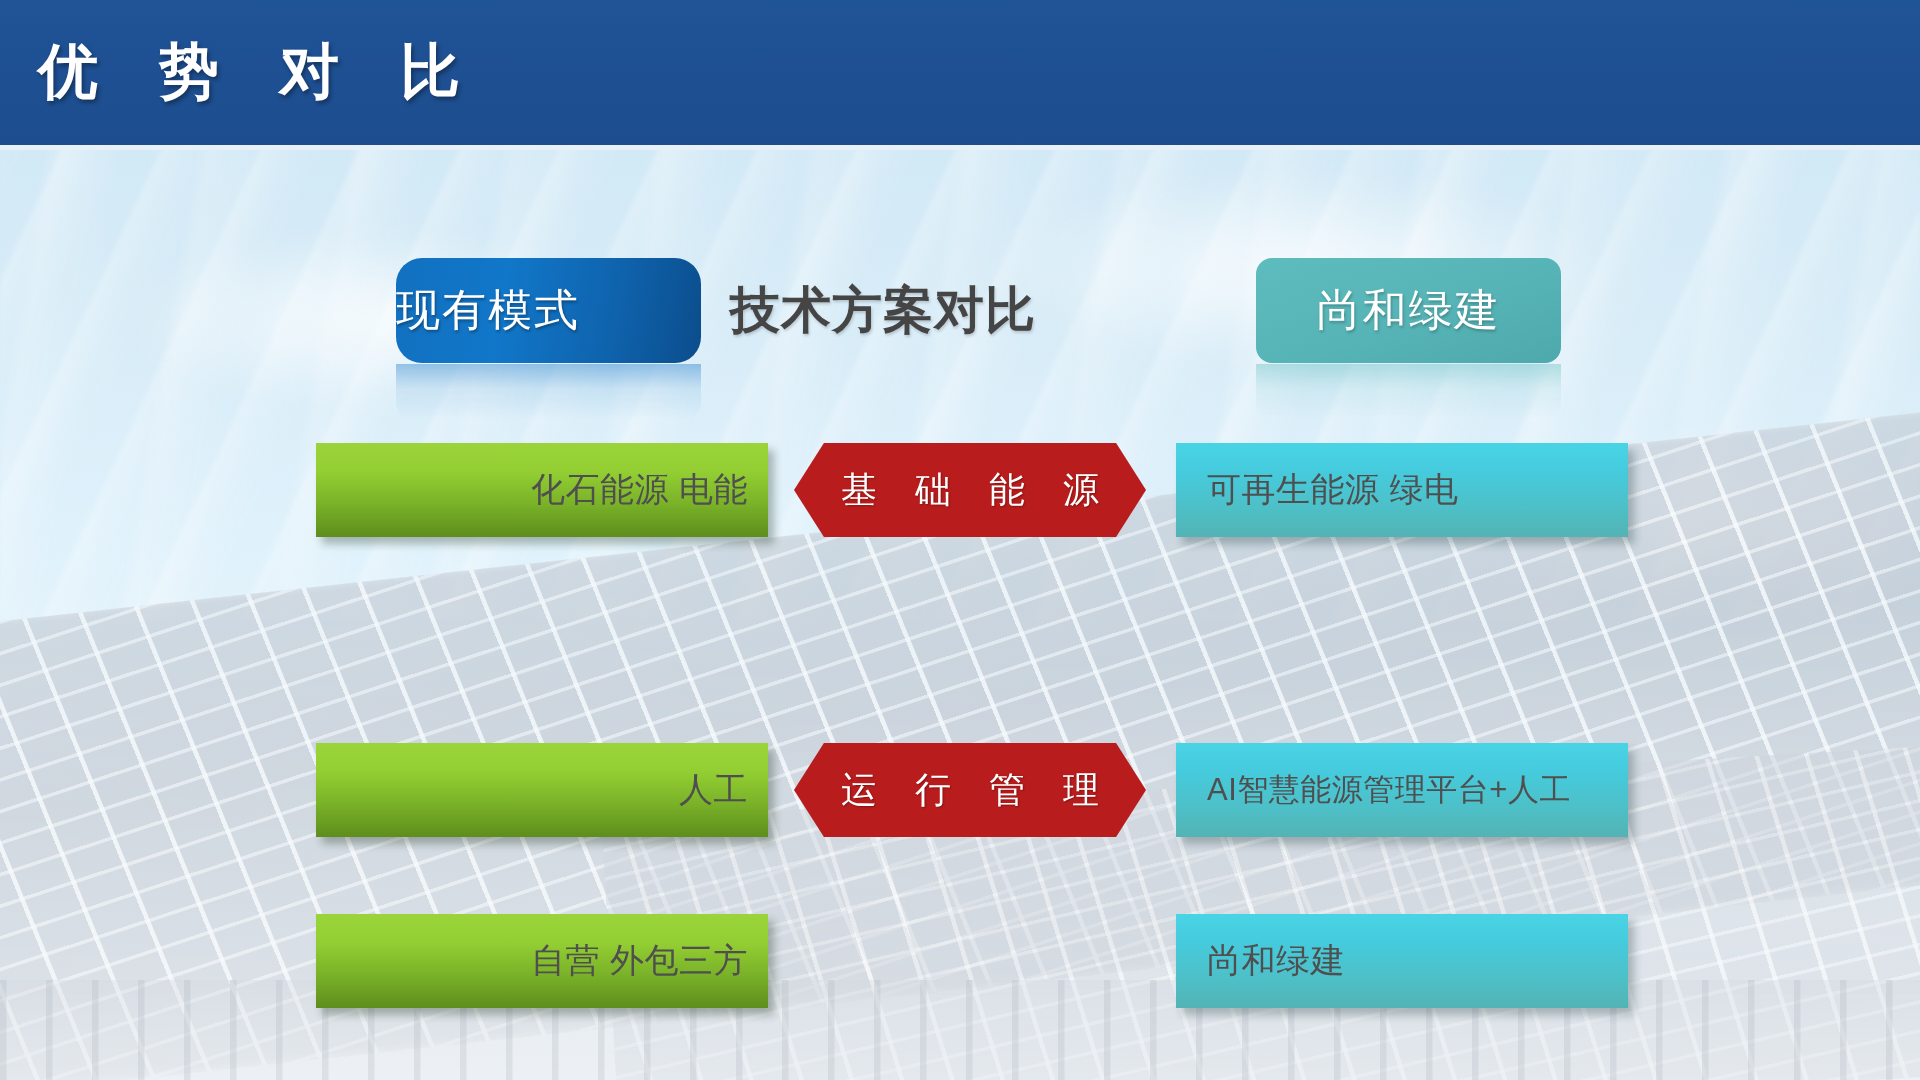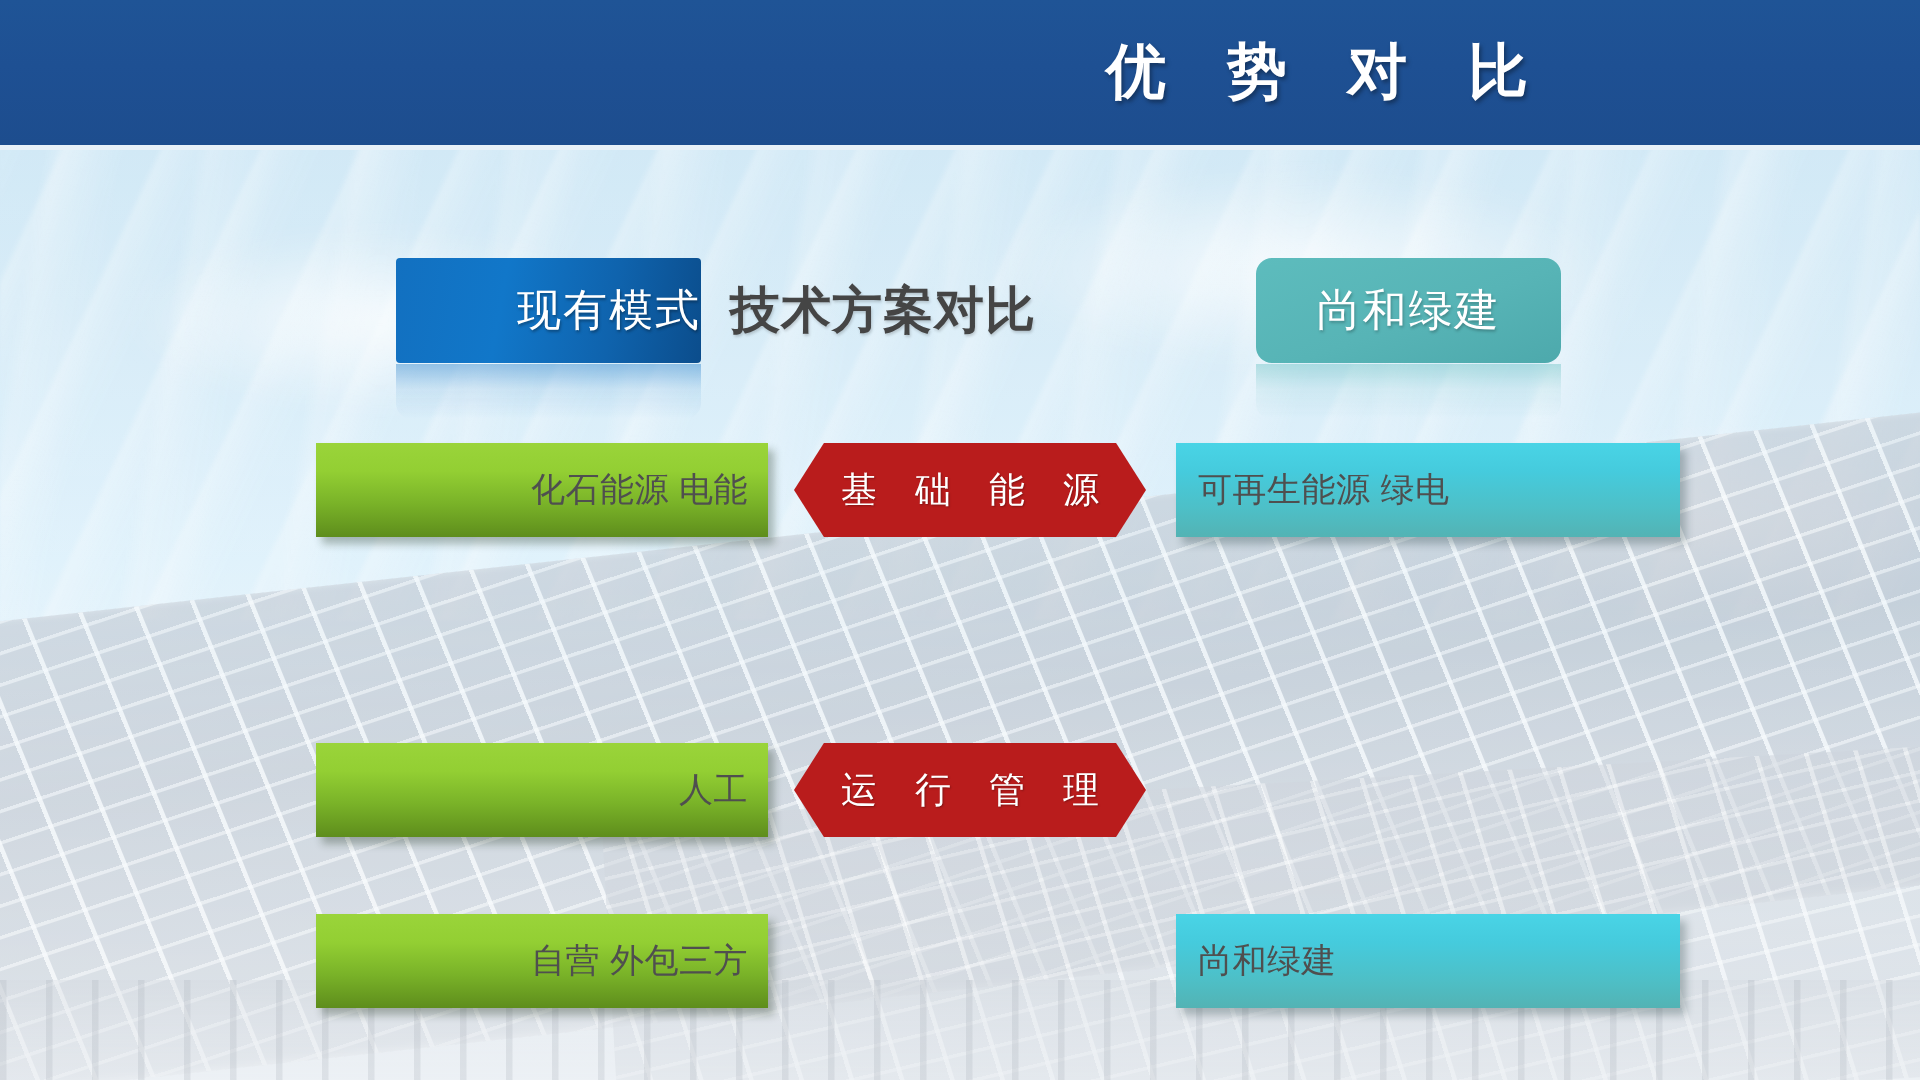--- a/index.html
+++ b/index.html
@@ -134,45 +134,45 @@
   }
   .title-band::after {
     content: "";
     position: absolute;
     left: 0; bottom: -5px;
     width: 1920px; height: 5px;
     background: #e8f1f8;
   }
   .title-text {
     position: absolute;
-    left: 6px;
+    left: 16px;
     top: 22px;
     width: 1544px;
-    text-align: right;
+    text-align: left;
     color: #ffffff;
     font-size: 60px;
     font-weight: bold;
     letter-spacing: 22px;
     text-indent: 22px;
     text-shadow: 2px 3px 4px rgba(0,0,0,0.35);
     line-height: 100px;
   }
 
   
   .hdr-left {
     position: absolute;
     left: 396px;
     top: 258px;
     width: 305px;
     height: 105px;
-    border-radius: 4px;
+    border-radius: 26px;
     background: linear-gradient(100deg, #1270c0 0%, #1177c9 35%, #0f63ad 70%, #0b4d8c 100%);
     display: flex;
     align-items: center;
-    justify-content: flex-end;
+    justify-content: flex-start;
   }
   .hdr-left span {
     color: #ffffff;
     font-size: 44px;
     letter-spacing: 2px;
     text-shadow: 1px 2px 3px rgba(0,0,0,0.35);
   }
   .hdr-left-reflect {
     position: absolute;
     left: 396px;
@@ -274,29 +274,29 @@
     letter-spacing: 14px;
     text-indent: 14px;
     white-space: nowrap;
     text-shadow: 1px 1px 2px rgba(0,0,0,0.3);
   }
 
   .bar-right {
     position: absolute;
     left: 1176px;
     top: 0;
-    width: 504px;
+    width: 452px;
     height: 94px;
     background: linear-gradient(180deg, #49d4e6 0%, #45cbdd 30%, #4dc0c8 68%, #53b3b4 100%);
     box-shadow: 6px 7px 8px rgba(20,50,55,0.28);
     display: flex;
     align-items: center;
     justify-content: flex-start;
     box-sizing: border-box;
-    padding-left: 22px;
+    padding-left: 31px;
   }
   .bar-right span {
     color: #4f4f4f;
     font-size: 34px;
     letter-spacing: 0.5px;
     white-space: nowrap;
   }
   .bar-right.small span { font-size: 31px; }
 </style>
 </head>
@@ -342,20 +342,23 @@
   </div>
 
 
   <div class="row" style="top:743px;">
     <div class="bar-left">
       <span>人工</span>
     </div>
     <div class="chev">
       <span>运 行 管 理</span>
     </div>
+    <div class="bar-right small">
+      <span>AI智慧能源管理平台+人工</span>
+    </div>
   </div>
 
   <div class="row" style="top:914px;">
     <div class="bar-left">
       <span>自营 外包三方</span>
     </div>
     <div class="bar-right">
       <span>尚和绿建</span>
     </div>
   </div>

